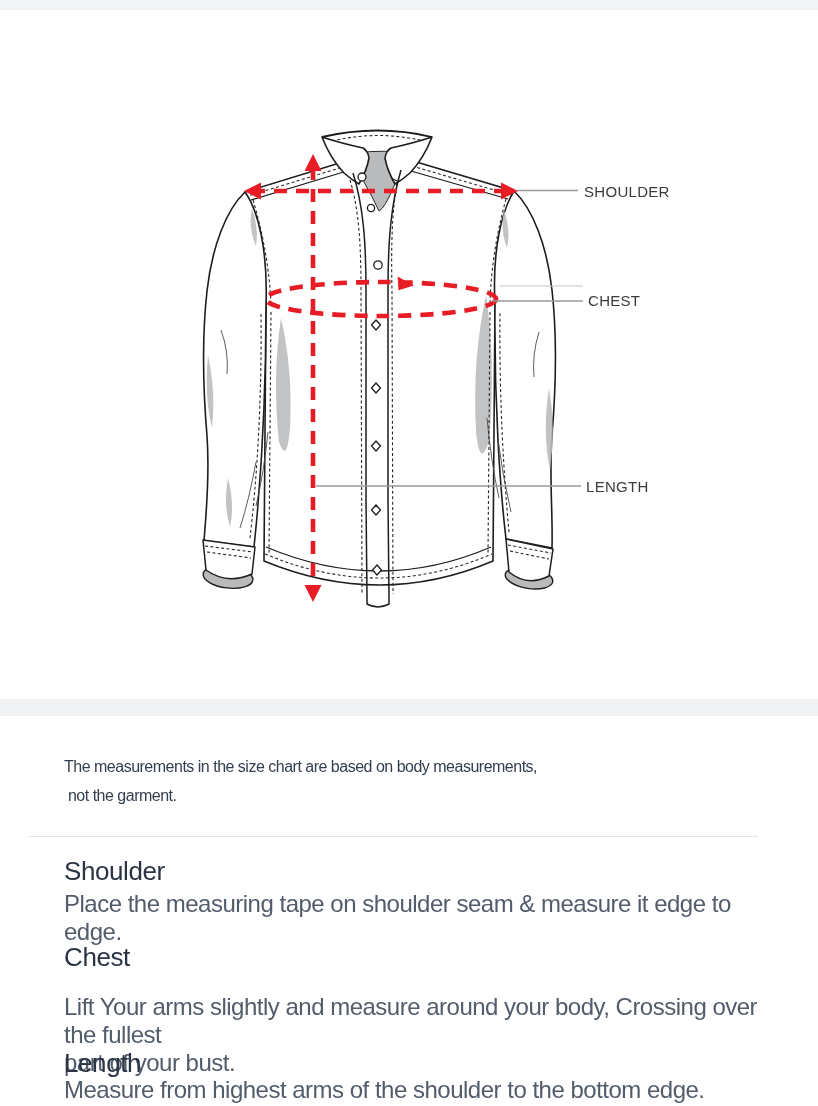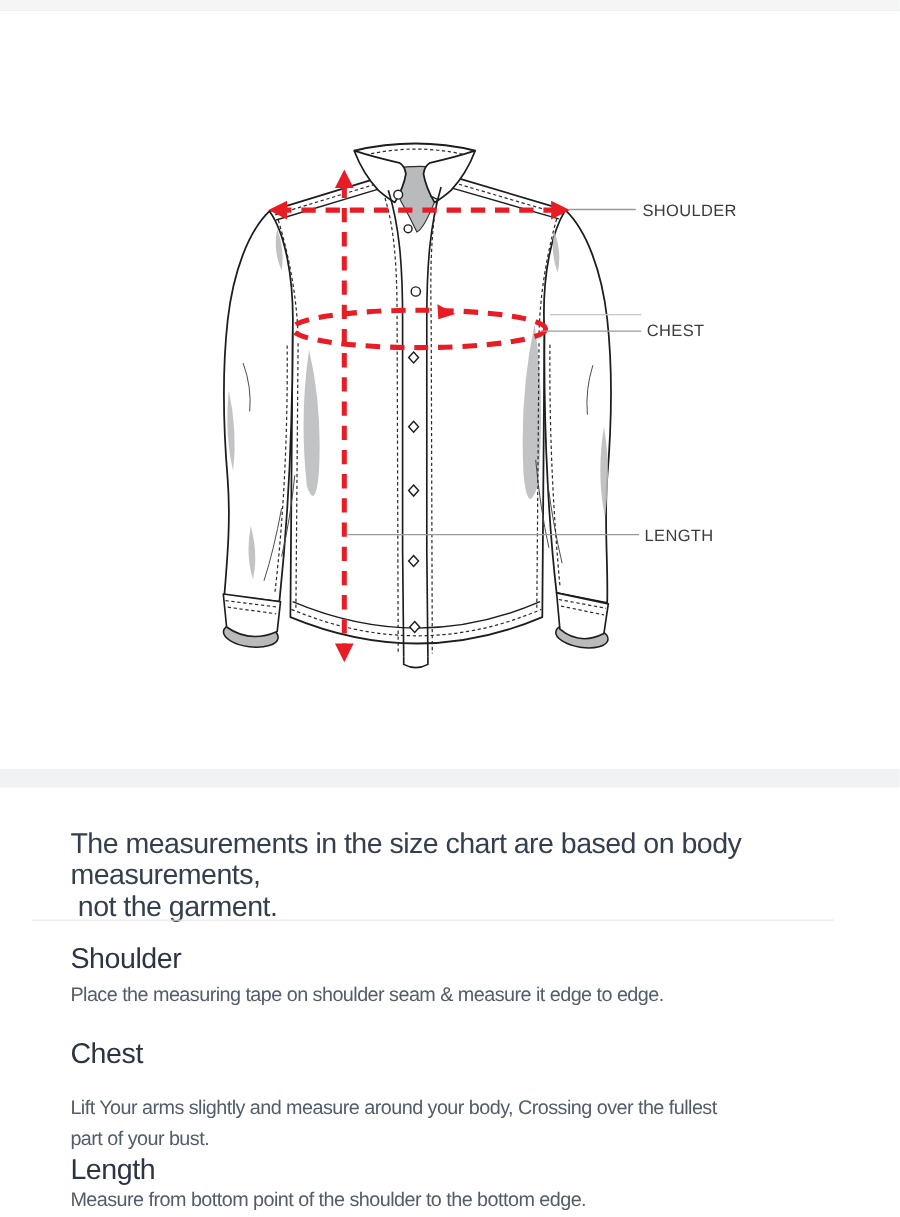--- a/index.html
+++ b/index.html
@@ -5,25 +5,25 @@
   html,body{margin:0;padding:0;}
   body{
     width:818px;height:1106px;position:relative;background:#ffffff;
     font-family:"Liberation Sans", sans-serif;overflow:hidden;
   }
   .top-strip{position:absolute;top:0;left:0;width:818px;height:9px;
     background:#f4f5f7;border-bottom:1px solid #eceef0;}
   .diagram-wrap{position:absolute;top:0;left:0;width:818px;height:700px;}
   .gray-band{position:absolute;top:699px;left:0;width:818px;height:17px;background:#f1f2f4;}
   .note{position:absolute;left:64px;top:752px;width:710px;
-    font-size:26px;line-height:29px;color:#333e4e;letter-spacing:-0.5px;white-space:pre-wrap;}
+    font-size:16px;line-height:29px;color:#333e4e;letter-spacing:-0.5px;white-space:pre-wrap;}
   .divider{position:absolute;left:29px;top:836px;width:729px;height:1px;background:#e4e5e7;}
   .section-title{position:absolute;left:64px;font-size:26px;line-height:30px;
     color:#2b3444;letter-spacing:-0.4px;}
-  .section-desc{position:absolute;left:64px;width:730px;font-size:18px;line-height:28px;
+  .section-desc{position:absolute;left:64px;width:730px;font-size:24px;line-height:28px;
     color:#525c6a;letter-spacing:-0.5px;white-space:pre-wrap;}
   #s1t{top:856px}#s1d{top:890px}
   #s2t{top:942px}#s2d{top:993px}
   #s3t{top:1048px}#s3d{top:1076px}
   svg text{font-family:"Liberation Sans", sans-serif;}
 </style>
 </head>
 <body>
 
 <div class="top-strip"></div>
@@ -146,13 +146,13 @@
 <div class="divider"></div>
 
 <div id="s1t" class="section-title">Shoulder</div>
 <div id="s1d" class="section-desc">Place the measuring tape on shoulder seam &amp; measure it edge to edge.</div>
 
 <div id="s2t" class="section-title">Chest</div>
 <div id="s2d" class="section-desc">Lift Your arms slightly and measure around your body, Crossing over the fullest
 part of your bust.</div>
 
 <div id="s3t" class="section-title">Length</div>
-<div id="s3d" class="section-desc">Measure from bottom point of the shoulder to the bottom edge.</div>
+<div id="s3d" class="section-desc">Measure from highest arms of the shoulder to the bottom edge.</div>
 
 </body></html>

